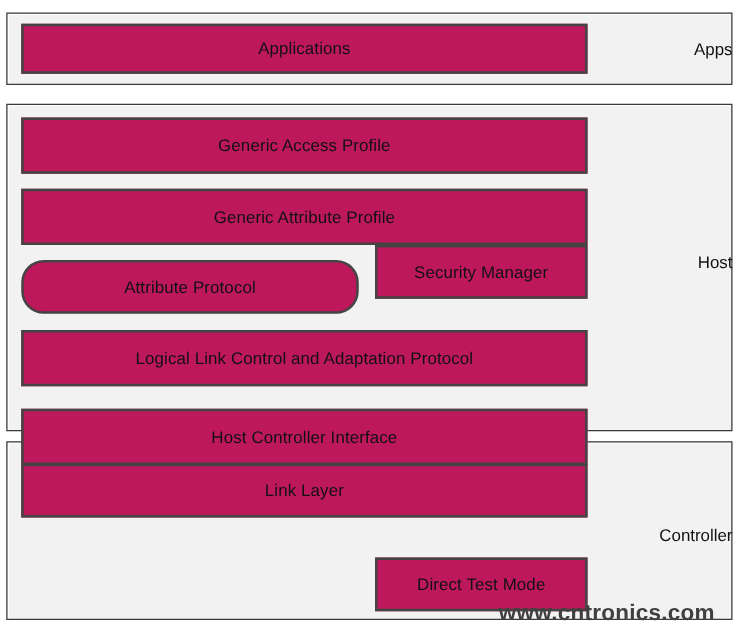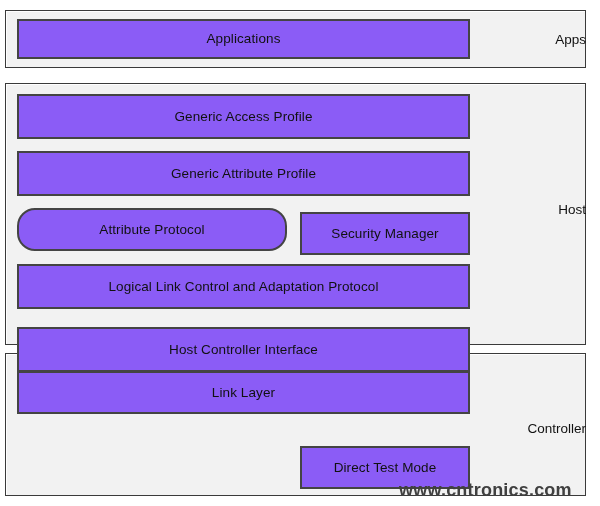--- a/index.html
+++ b/index.html
@@ -35,21 +35,21 @@
     box-shadow: 0 1px 0 #ffffff inset, 1px 0 0 #ffffff inset;
   }
   .tier-apps       { top: 10px;  height: 58px; }
   .tier-host       { top: 83px;  height: 262px; }
   .tier-controller { top: 353px; height: 143px; }
 
   
   .block {
     position: absolute;
     box-sizing: border-box;
-    background: #8b5cf6;
+    background: #be185d;
     border: 2px solid #444444;
     display: flex;
     align-items: center;
     justify-content: center;
     color: #111111;
     font-size: 13.5px;
     letter-spacing: 0.1px;
     white-space: nowrap;
   }
   .block-label {
@@ -62,21 +62,21 @@
   
   .w-left  { left: 17px; width: 270px; border-radius: 18px; }
   
   .w-right { left: 300px; width: 170px; }
 
   
   .b-applications { top: 19px;  height: 40px; }
   .b-gap          { top: 94px;  height: 45px; }
   .b-gatt         { top: 151px; height: 45px; }
   .b-att          { top: 208px; height: 43px; }
-  .b-smp          { top: 212px; height: 43px; }
+  .b-smp          { top: 196px; height: 43px; }
   .b-l2cap        { top: 264px; height: 45px; }
   
   .b-hci          { top: 327px; height: 45px; z-index: 5; }
   .b-ll           { top: 371px; height: 43px; justify-content: center; }
   .b-phy          { top: 446px; height: 43px; }
   .b-dtm          { top: 446px; height: 43px; }
 
   
   .tier-label {
     position: absolute;

